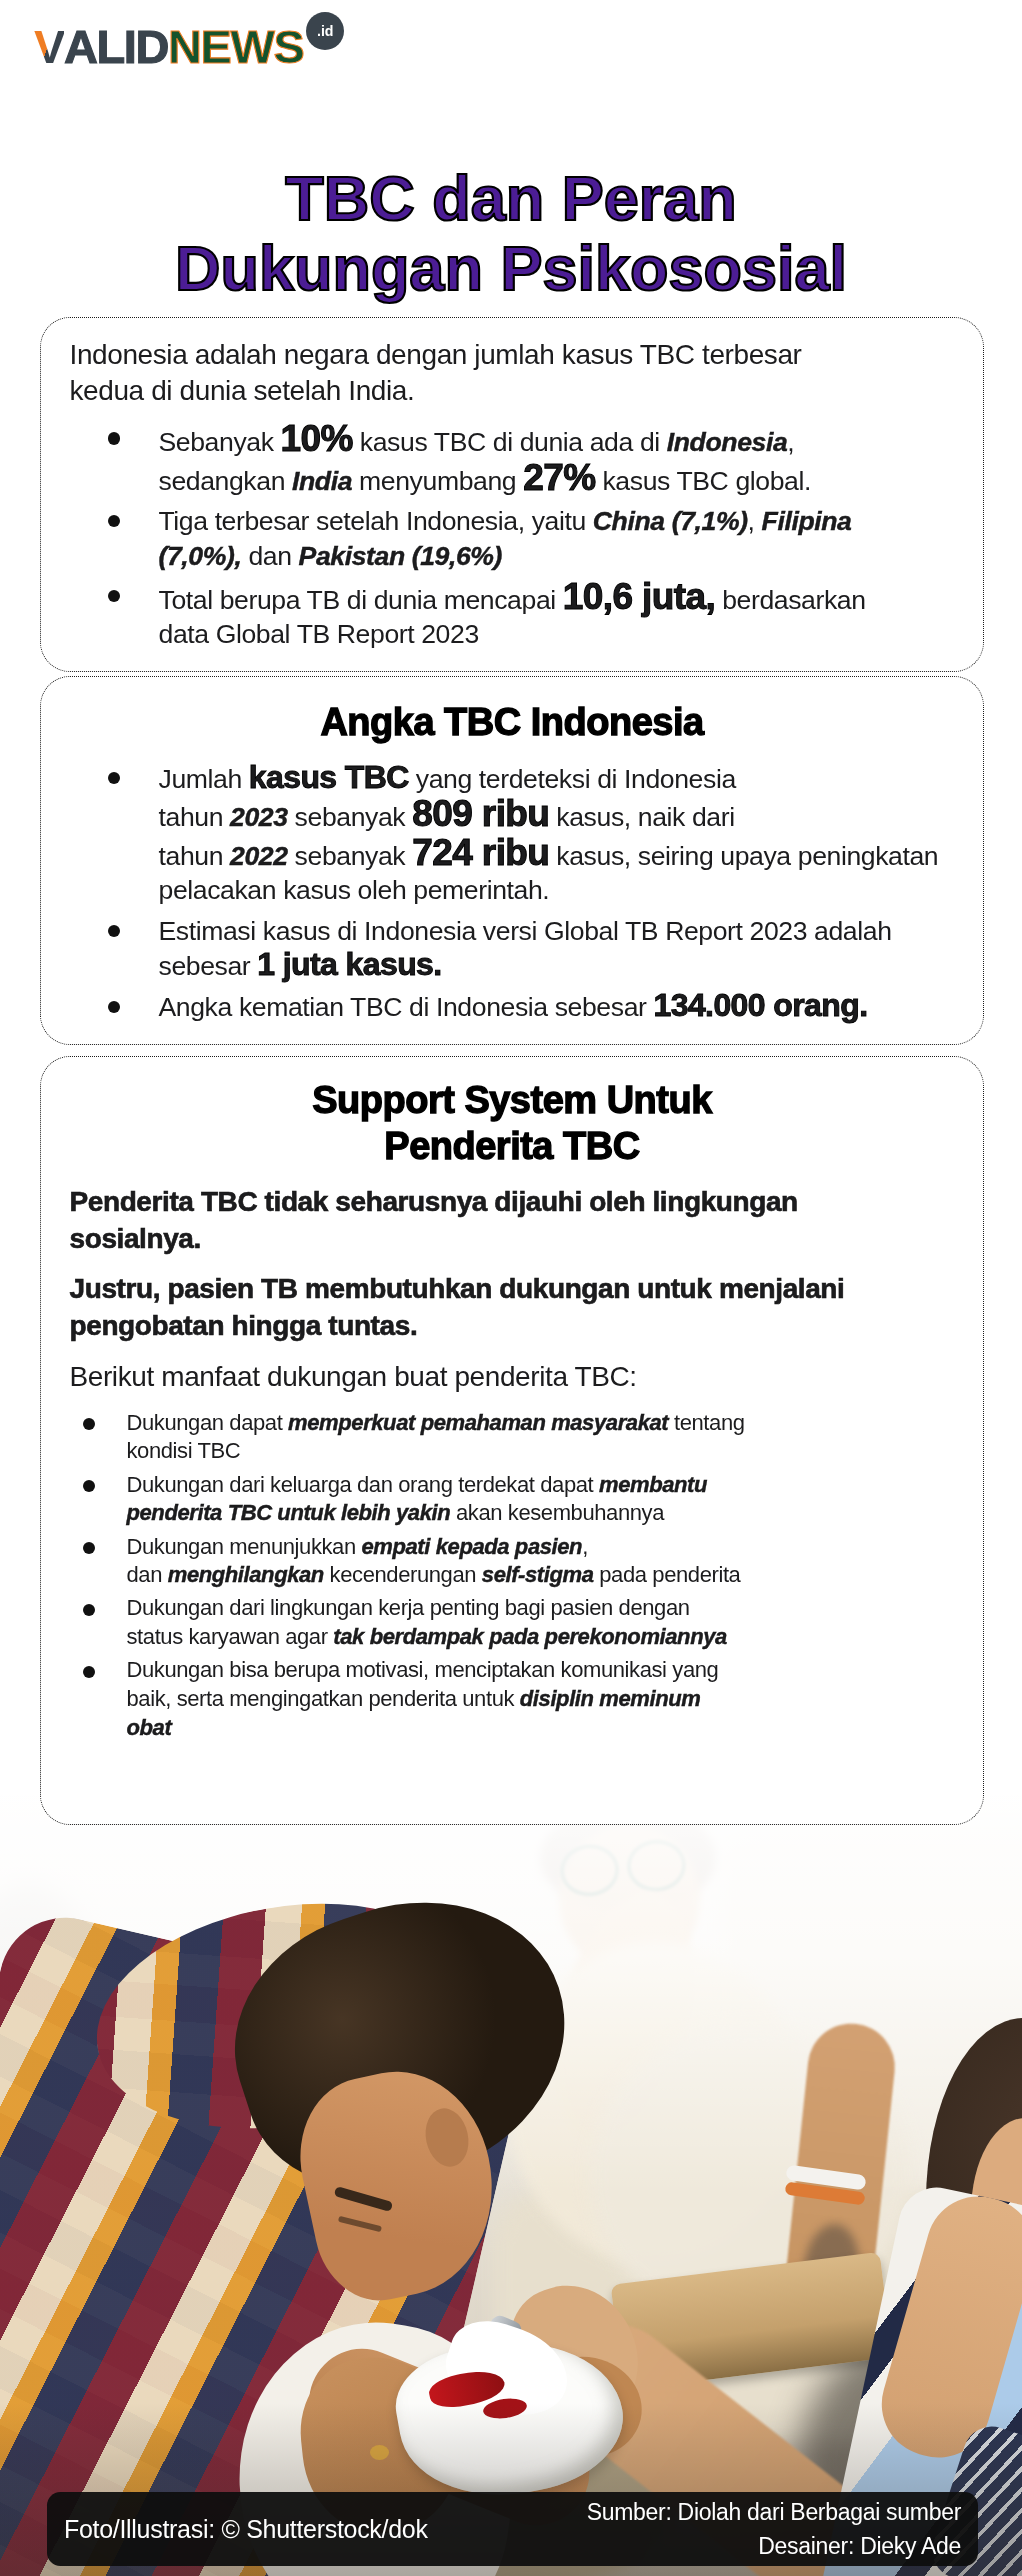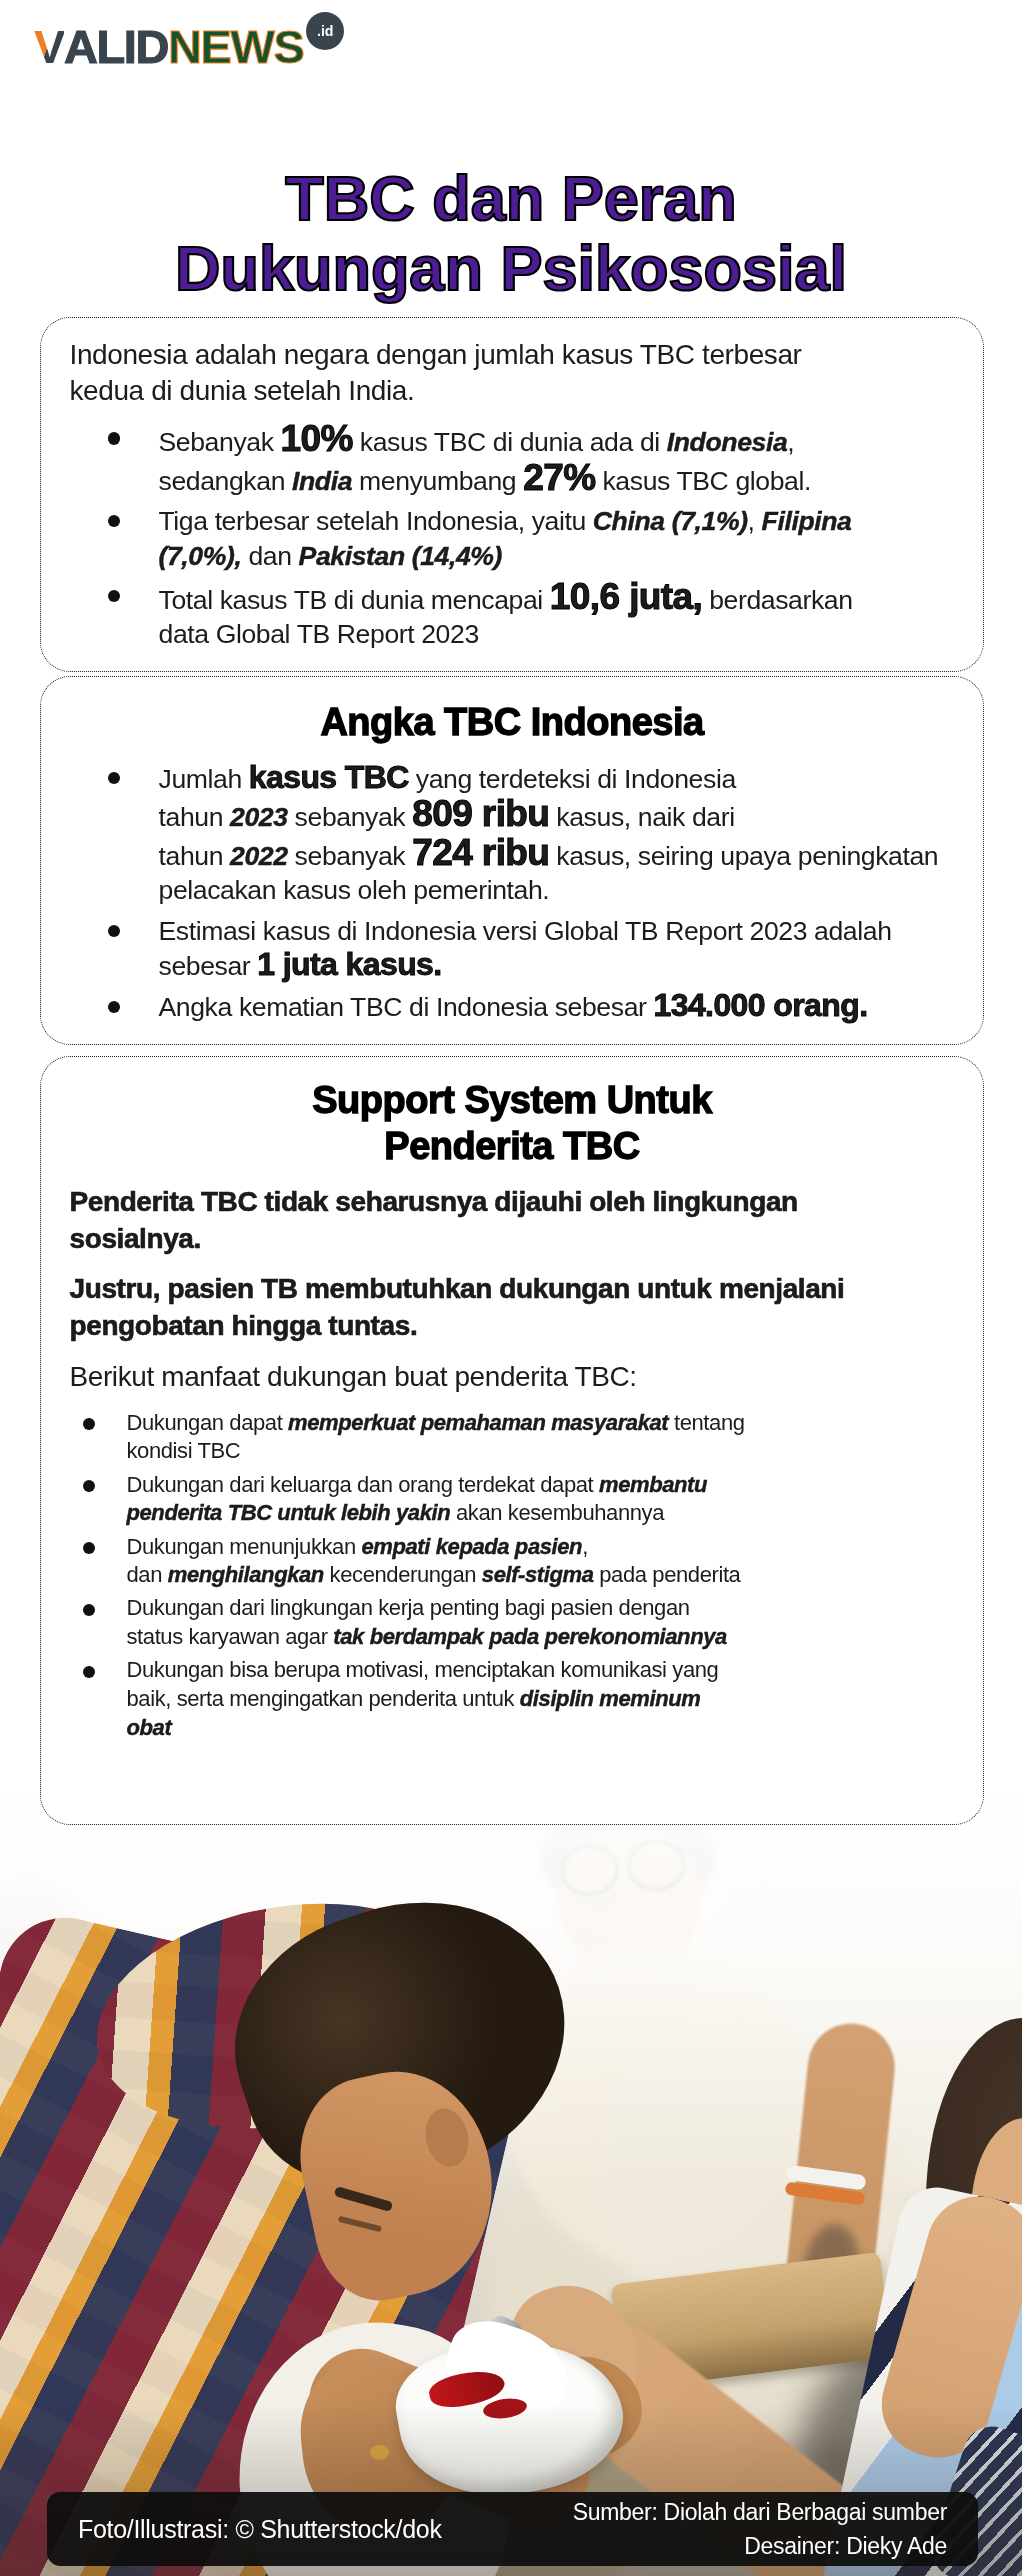--- a/index.html
+++ b/index.html
@@ -121,21 +121,21 @@
   .tissue2{left:446px;top:532px;width:123px;height:85px;background:#ffffff;border-radius:40% 55% 50% 45%;transform:rotate(18deg);}
   .blood1{left:429px;top:578px;width:76px;height:32px;border-radius:45% 60% 50% 50%;transform:rotate(-12deg);
         background:linear-gradient(90deg,#c3161c,#8e0f12);}
   .blood2{left:483px;top:604px;width:44px;height:19px;background:#a31217;transform:rotate(-8deg);}
   .bottom-shade{left:0;top:608px;width:1022px;height:173px;border-radius:0;z-index:4;pointer-events:none;
         background:linear-gradient(180deg,rgba(52,44,36,0),rgba(52,44,36,.38));}
 
   
   .footer-bar{position:absolute;left:47px;top:697px;width:931px;height:74px;z-index:5;
         background:rgba(14,14,14,.94);border-radius:13.3px;box-sizing:border-box;
-        display:flex;align-items:center;justify-content:space-between;padding:0 31px;color:#ffffff;}
+        display:flex;align-items:center;justify-content:space-between;padding:0 17px;color:#ffffff;}
   .credit-left{font-size:25px;letter-spacing:-0.3px;}
   .credit-right{text-align:right;font-size:23px;line-height:1.5;letter-spacing:-0.3px;}
 </style>
 </head>
 <body>
 
 <div class="page">
 
   <div class="logo">
     <span class="lv">V</span>
@@ -146,22 +146,22 @@
 
   <h1 class="title"><span>TBC dan Peran</span><br><span>Dukungan Psikososial</span></h1>
 
   <section class="box box1">
     <p class="intro">Indonesia adalah negara dengan jumlah kasus TBC terbesar
 kedua di dunia setelah India.</p>
     <ul class="bullets">
       <li><span class="rich"><span>Sebanyak </span><span class="xl">10%</span><span> kasus TBC di dunia ada di </span><span class="b">Indonesia</span><span>,
 sedangkan </span><span class="b">India</span><span> menyumbang </span><span class="xl">27%</span><span> kasus TBC global.</span></span></li>
       <li><span class="rich"><span>Tiga terbesar setelah Indonesia, yaitu </span><span class="b">China (7,1%)</span><span>, </span><span class="b">Filipina
-(7,0%),</span><span> dan </span><span class="b">Pakistan (14,4%)</span></span></li>
-      <li><span class="rich"><span>Total kasus TB di dunia mencapai </span><span class="xl">10,6 juta,</span><span> berdasarkan
+(7,0%),</span><span> dan </span><span class="b">Pakistan (19,6%)</span></span></li>
+      <li><span class="rich"><span>Total berupa TB di dunia mencapai </span><span class="xl">10,6 juta,</span><span> berdasarkan
 data Global TB Report 2023</span></span></li>
     </ul>
   </section>
 
   <section class="box box2">
     <h2 class="box-heading">Angka TBC Indonesia</h2>
     <ul class="bullets">
       <li><span class="rich"><span>Jumlah </span><span class="lg">kasus TBC</span><span> yang terdeteksi di Indonesia
 tahun </span><span class="b">2023</span><span> sebanyak </span><span class="xl">809 ribu</span><span> kasus, naik dari
 tahun </span><span class="b">2022</span><span> sebanyak </span><span class="xl">724 ribu</span><span> kasus, seiring upaya peningkatan

